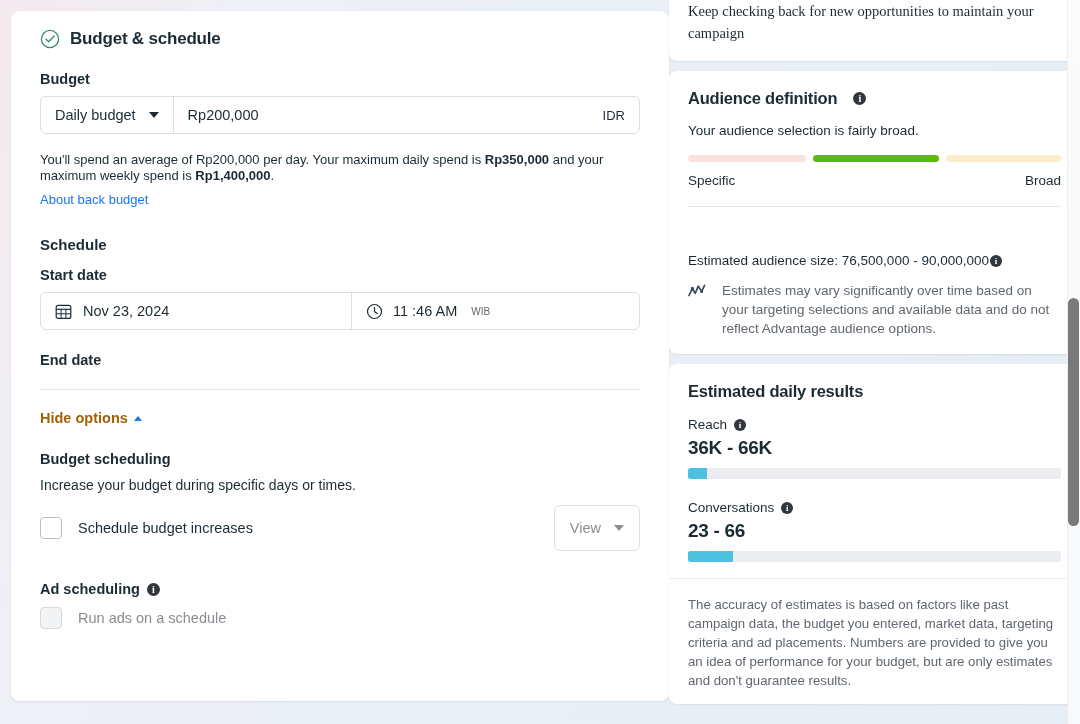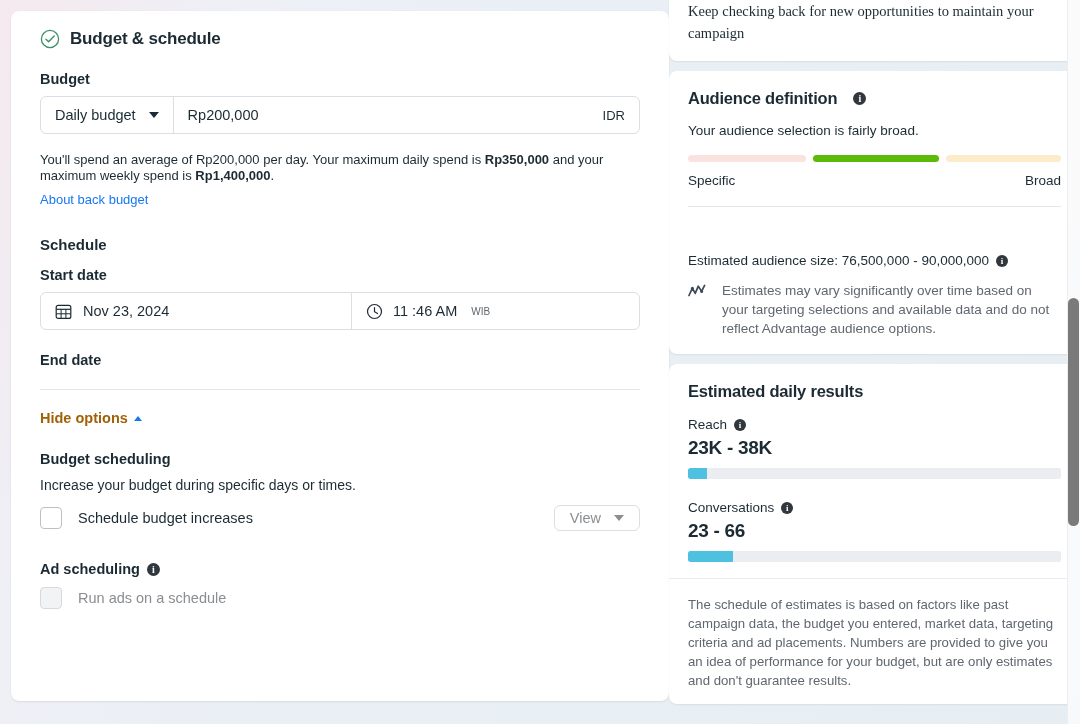--- a/index.html
+++ b/index.html
@@ -94,21 +94,21 @@
               border-right: 4.5px solid transparent; border-bottom: 5.5px solid #1877f2; }
 
   .budget-sched { margin-top: 24px; }
   .sub-head { font-size: 14.5px; font-weight: bold; margin-bottom: 10px; }
   .sub-desc { font-size: 14px; margin-bottom: 12px; }
 
   .sched-row { display: flex; align-items: center; justify-content: space-between; }
   .view-btn {
     display: inline-flex; align-items: center; gap: 13px;
     border: 1px solid #dcdee3; border-radius: 6px;
-    height: 26px; padding: 0 15px; font-size: 14.5px;
+    height: 46px; padding: 0 15px; font-size: 14.5px;
     color: #8a8d91; background: #fff; cursor: pointer;
   }
   .caret-gray { width: 0; height: 0; border-left: 5px solid transparent;
                 border-right: 5px solid transparent; border-top: 6px solid #8a8d91; }
 
   .ad-sched { margin-top: 30px; }
   .head-with-info { display: flex; align-items: center; gap: 7px; margin-bottom: 8px; }
 
   .info-dot {
     width: 13px; height: 13px; border-radius: 50%; background: #31373d;
@@ -126,21 +126,21 @@
   .r-title { font-size: 16.5px; font-weight: bold; letter-spacing: -.2px; }
   .r-title-row { display: flex; align-items: center; gap: 16px; margin-bottom: 15px; }
 
   .aud-desc { font-size: 13.5px; margin-bottom: 17px; }
   .meter { display: flex; gap: 7px; }
   .meter-seg { height: 7px; border-radius: 4px; }
   .meter-labels { display: flex; justify-content: space-between; margin-top: 11px; font-size: 13.5px; }
 
   .r-divider { height: 1px; background: #e4e6eb; margin: 18px 0 15px 0; }
 
-  .aud-size { font-size: 13.5px; display: flex; align-items: center; gap: 7px; margin-top: 46px; }
+  .aud-size { font-size: 13.5px; display: flex; align-items: center; gap: 1px; margin-top: 46px; }
   .est-note { display: flex; gap: 16px; margin-top: 13px; }
   .est-note p { font-size: 13.5px; line-height: 19px; color: #606770; }
   .chart-icon { flex: 0 0 18px; margin-top: 2px; }
 
   .metric-label { display: flex; align-items: center; gap: 7px; font-size: 13.5px; margin-bottom: 5px; }
   .metric-value { font-size: 19px; font-weight: bold; letter-spacing: -.3px; margin-bottom: 9px; }
   .metric-bar { height: 11px; background: #ebedf0; border-radius: 2px; overflow: hidden; }
   .metric-fill { height: 100%; background: #4ec1e0; border-radius: 2px 0 0 2px; }
   .metric + .metric { margin-top: 21px; }
 
@@ -303,40 +303,40 @@
 
     <div class="r-card" style="margin-top:10px;">
       <div style="padding:18px 19px 16px 19px;">
         <div class="r-title" style="margin-bottom:16px;">Estimated daily results</div>
 
         <div class="metric">
           <div class="metric-label">
             <span>Reach</span>
             <span class="info-dot sm">i</span>
           </div>
-          <div class="metric-value">23K - 38K</div>
+          <div class="metric-value">36K - 66K</div>
           <div class="metric-bar">
             <div class="metric-fill" style="width: 5%; background: rgb(78, 193, 224);"></div>
           </div>
         </div>
 
         <div class="metric">
           <div class="metric-label">
             <span>Conversations</span>
             <span class="info-dot sm">i</span>
           </div>
           <div class="metric-value">23 - 66</div>
           <div class="metric-bar">
             <div class="metric-fill" style="width: 12%; background: rgb(78, 193, 224);"></div>
           </div>
         </div>
       </div>
 
       <div class="accuracy">
-        <p>The schedule of estimates is based on factors like past campaign data, the budget you entered, market data, targeting criteria and ad placements. Numbers are provided to give you an idea of performance for your budget, but are only estimates and don't guarantee results.</p>
+        <p>The accuracy of estimates is based on factors like past campaign data, the budget you entered, market data, targeting criteria and ad placements. Numbers are provided to give you an idea of performance for your budget, but are only estimates and don't guarantee results.</p>
       </div>
     </div>
   </div>
 </div>
 
 <div class="scrollbar-track">
   <div class="scrollbar-thumb"></div>
 </div>
 
 </body></html>

